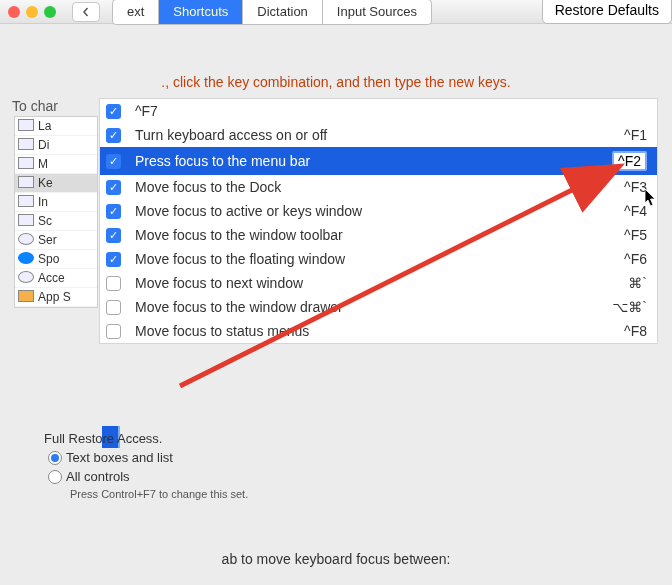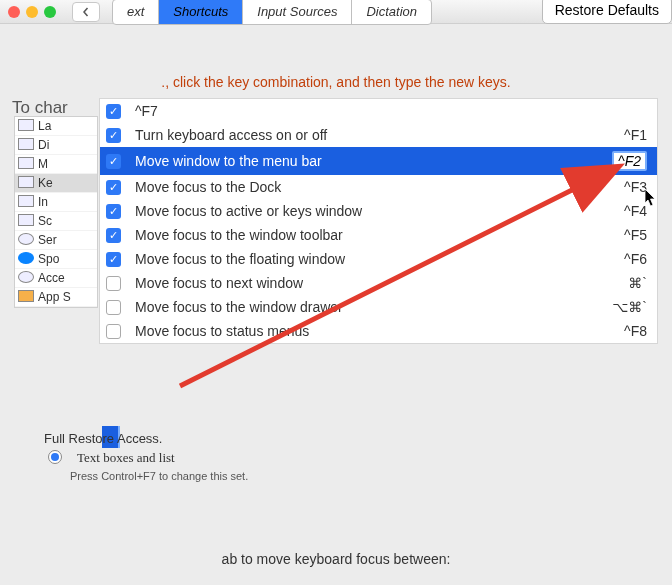--- a/index.html
+++ b/index.html
@@ -7,40 +7,40 @@
       width: 672px; height: 585px;
       font-family: -apple-system, "Helvetica Neue", Arial, sans-serif;
       font-size: 13px; color: #333;
       background: #ececec; overflow: hidden; position: relative;
     }
     .titlebar { height: 24px; background: linear-gradient(#f7f7f7,#e3e3e3); border-bottom:1px solid #cfcfcf; display:flex; align-items:center; padding:0 8px; gap:6px;}
     .tb-btn { width:12px; height:12px; border-radius:50%; }
     .tb-close{background:#ff5f57;} .tb-min{background:#febc2e;} .tb-max{background:#28c840;}
     .nav-back { width:28px; height:20px; margin-left:10px; border:1px solid #c9c9c9; border-radius:4px; background:#fff; display:flex; align-items:center; justify-content:center; color:#555;}
     .tabs { display:flex; margin-left:6px; height:26px; align-items:stretch; border:1px solid #bfbfbf; border-radius:4px; overflow:hidden; background:#fff;}
-    .tab { padding:4px 14px; font-size:13px; display:flex; align-items:center; border-right:1px solid #bfbfbf;font-style:italic;}
+    .tab { padding:4px 14px; font-size:13px; display:flex; align-items:center; border-right:1px solid #bfbfbf;}
     .tab:last-child{border-right:none;}
-    .tab.active{ background:#2f7af8; color:#000000;}
+    .tab.active{ background:#2f7af8; color:#fef9c3;}
     .hint { text-align:center; color:#c2410c; font-size:14px; margin:50px 0 6px; }
     .content { position:relative; padding:0 14px; }
-    .left-label { position:absolute; top:2px; left:12px; font-size:17px; color:#555;}
+    .left-label { position:absolute; top:2px; left:12px; font-size:14px; color:#555;}
     .sidebar { position:absolute; left:14px; top:20px; width:84px; border:1px solid #cfcfcf; background:#fff; }
     .sb-row { display:flex; align-items:flex-start; gap:4px; padding:2px 3px; font-size:12px; overflow:hidden; white-space:nowrap; border-bottom:1px solid #f2f2f2;}
     .sb-row.sel{background:#dcdcdc;}
     .sb-ico { width:16px; height:12px; border:1px solid #888; background:#eef; font-size:8px; text-align:center; line-height:10px; flex:none;}
     .shortcuts { position:absolute; left:99px; top:2px; right:14px; border:1px solid #d6d6d6; background:#fff; }
     .sc-row { display:flex; align-items:center; gap:14px; padding:4px 10px 4px 6px; font-size:14px;}
     .sc-row.sel{ background:#1a5fe0; color:#fff;}
     .chk { width:15px; height:15px; background:#2e79f6; border-radius:3px; color:#fff; font-size:11px; display:flex; align-items:center; justify-content:center; flex:none;}
     .chk.off{background:#fff; border:1px solid #aaa; color:transparent;}
     .sc-label{ flex:1; text-align:left; }
     .sc-key{ font-size:14px; }
-    .sc-row.sel .sc-key{ background:#fff; color:#000; border:2px solid #7aaefc; padding:0 4px; border-radius:2px;font-style:italic;}
+    .sc-row.sel .sc-key{ background:#fff; color:#000; border:2px solid #7aaefc; padding:0 4px; border-radius:2px;}
     .fka { margin: 6px 0 0 44px; font-size:13px;}
-    .radio-row{ display:flex; gap:15px; margin:4px 0 2px 4px;font-family:Liberation Serif, serif;}
+    .radio-row{ display:flex; align-items:center; gap:4px; margin:4px 0 2px 4px;}
     .radio{ width:14px; height:14px; border-radius:50%; border:1px solid #888; background:#fff; display:inline-flex; align-items:center; justify-content:center;}
     .radio.on .dot{ width:8px; height:8px; border-radius:50%; background:#2e79f6;}
     .help { margin:4px 0 10px 26px; font-size:11px; color:#555;}
     .restore { position:absolute; right:0; bottom:72px; padding:5px 12px; border:1px solid #bbb; border-radius:5px; background:#fff; font-size:14px;}
     .footer-hint{ position:absolute; bottom:18px; left:0; right:0; text-align:center; font-size:14px;}
     .sidebar-corner { position:absolute; left:102px; top:330px; width:18px; height:22px; background:#1a5fe0; border-right:2px solid #7aaefc;}
     .arrow { position:absolute; pointer-events:none; }
     .cursor { position:absolute; width:12px; height:18px; }
   </style>
 </head>
@@ -51,22 +51,22 @@
   <div class="tb-btn tb-min"></div>
   <div class="tb-btn tb-max"></div>
   <div class="nav-back">
     <svg width="10" height="10" viewBox="0 0 10 10">
         <path d="M6.5 1 L3 5 L6.5 9" stroke="#555" stroke-width="1.5" fill="none"></path>
       </svg>
   </div>
   <div class="tabs">
     <div class="tab">ext</div>
     <div class="tab active">Shortcuts</div>
+    <div class="tab">Dictation</div>
     <div class="tab">Input Sources</div>
-    <div class="tab">Dictation</div>
   </div>
 </div>
 
 <div class="hint">., click the key combination, and then type the new keys.</div>
 
 <div class="content">
   <div class="left-label">To char</div>
 
   <div class="sidebar">
     <div class="sb-row">
@@ -118,21 +118,21 @@
         <span class="chk">✓</span>
         <span class="sc-key">^F7</span>
       </div>
       <div class="sc-row">
         <span class="chk">✓</span>
         <span class="sc-label">Turn keyboard access on or off</span>
         <span class="sc-key">^F1</span>
       </div>
       <div class="sc-row sel">
         <span class="chk">✓</span>
-        <span class="sc-label">Move window to the menu bar</span>
+        <span class="sc-label">Press focus to the menu bar</span>
         <span class="sc-key">^F2</span>
       </div>
       <div class="sc-row">
         <span class="chk">✓</span>
         <span class="sc-label">Move focus to the Dock</span>
         <span class="sc-key">^F3</span>
       </div>
       <div class="sc-row">
         <span class="chk">✓</span>
         <span class="sc-label">Move focus to active or keys window</span>
@@ -182,16 +182,22 @@
 </div>
 
 <div class="fka" style="position:absolute; top:425px; left:0;">
   <div>Full Restore Access.</div>
   <div class="radio-row">
     <span class="radio on">
         <span class="dot"></span>
       </span>
     <span>Text boxes and list</span>
   </div>
+  <div class="radio-row">
+    <span class="radio">
+        <span class="dot"></span>
+      </span>
+    <span>All controls</span>
+  </div>
   <div class="help">Press Control+F7 to change this set.</div>
 </div>
 
 <div class="footer-hint">ab to move keyboard focus between:</div>
 
 </body></html>

